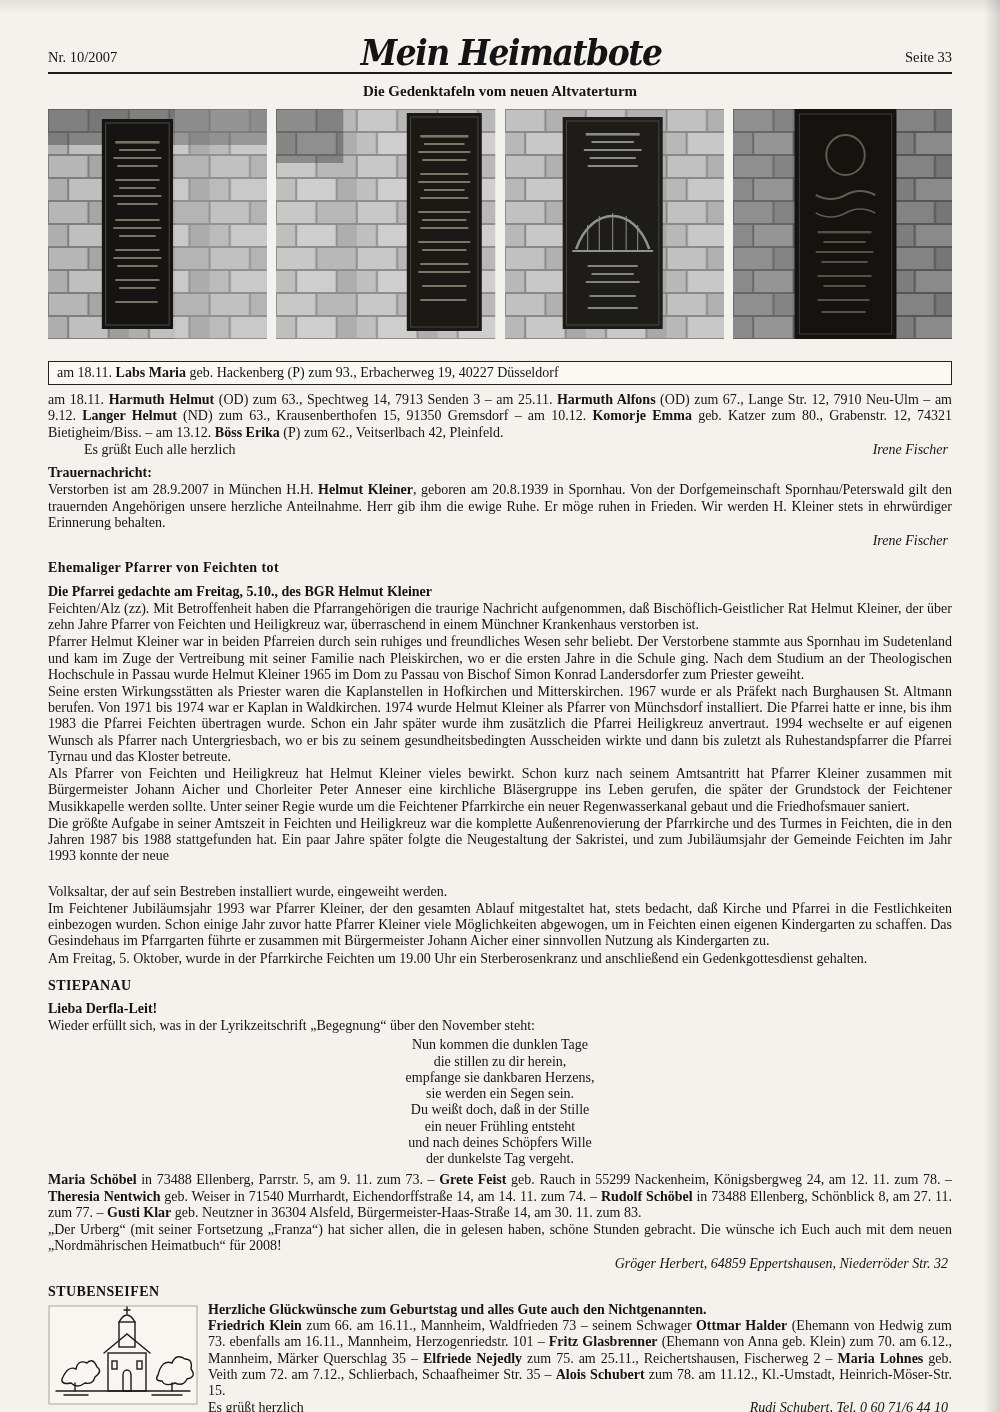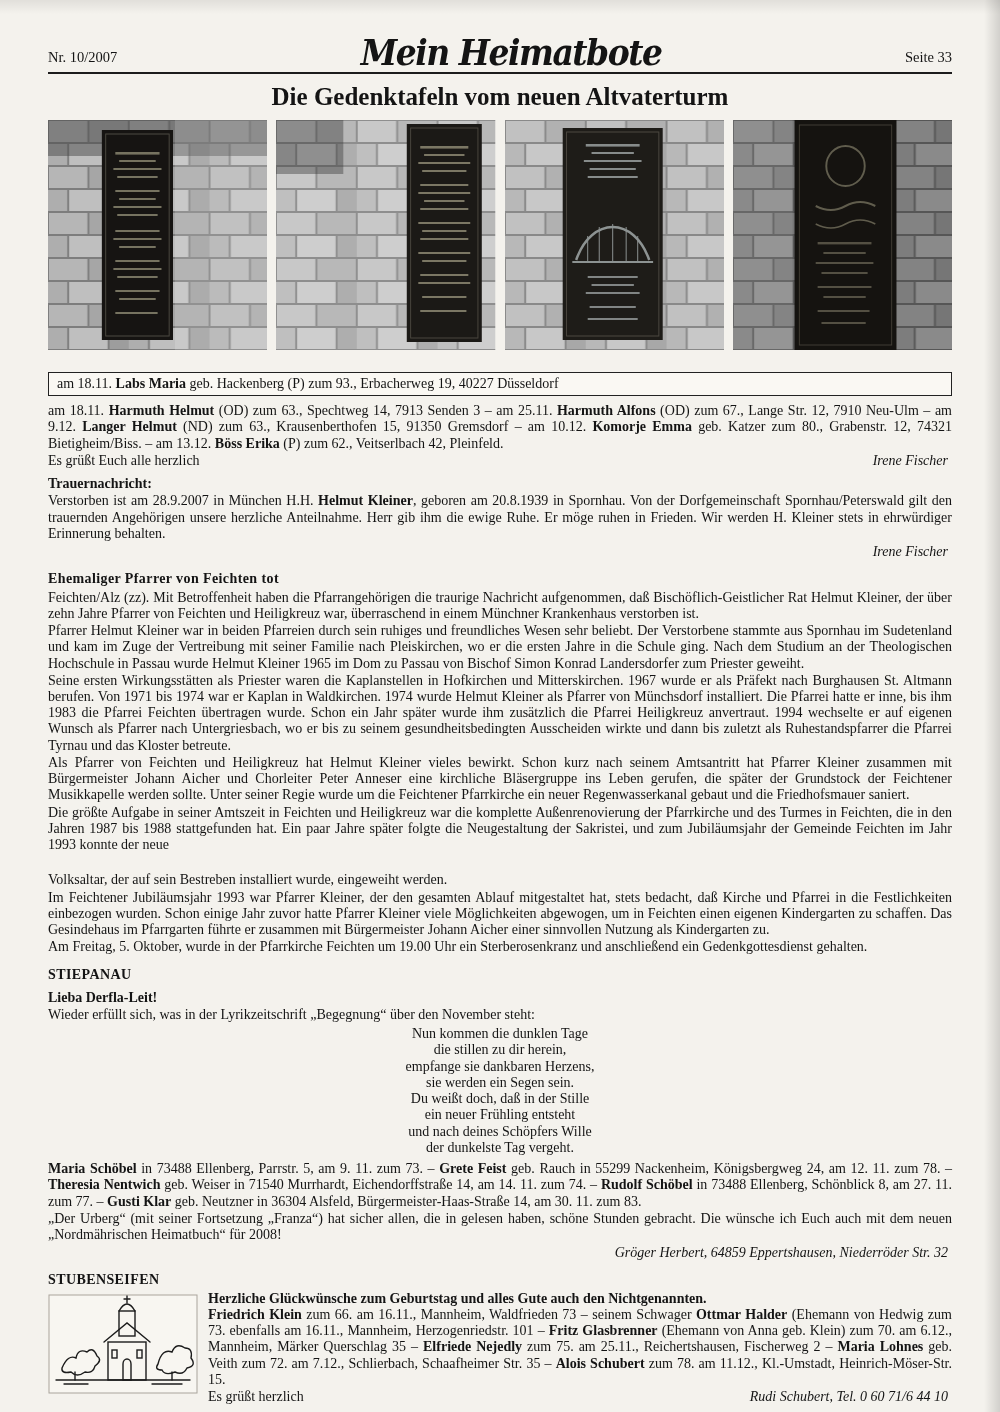--- a/index.html
+++ b/index.html
@@ -10,36 +10,36 @@
         background:linear-gradient(to right,rgba(0,0,0,0),rgba(0,0,0,0.14));pointer-events:none;}
   .page::before{content:"";position:absolute;top:0;left:0;width:100%;height:14px;
         background:linear-gradient(to bottom,rgba(0,0,0,0.08),rgba(0,0,0,0));pointer-events:none;}
 
   .header-row{display:flex;align-items:flex-end;justify-content:space-between;
         border-bottom:2px solid #1c1c1c;padding-bottom:3px;}
   .issue,.pageno{font-size:14.5px;padding-bottom:3px;}
   .masthead{font-family:"DejaVu Serif","Liberation Serif",serif;font-size:33px;font-weight:bold;
         font-style:italic;letter-spacing:-1.5px;transform:scaleY(1.08);line-height:1;}
 
-  .title{text-align:center;font-size:25px;font-weight:bold;margin:9px 0 9px;}
+  .title{text-align:center;font-size:15px;font-weight:bold;margin:9px 0 9px;}
 
   .photos{display:flex;gap:9px;height:230px;margin-bottom:22px;}
   .photos figure{margin:0;flex:1;min-width:0;}
   .photos svg{display:block;width:100%;height:100%;}
 
   .columns{display:flex;gap:18px;font-size:14px;line-height:1.16;flex-direction:column;}
   .col{flex:1;min-width:0;}
 
   .blk{margin:0 0 1px;}
   .b{font-weight:bold;}
   .para{text-align:justify;}
   .boxed{border:1.4px solid #222;padding:3px 8px;margin:0 0 7px;background:#faf8f3;text-align:left;}
   .heading{font-weight:bold;margin-top:7px;}
   .heading-center{font-weight:bold;margin:11px 0 2px;letter-spacing:0.4px;clear:both;}
-  .line-split{display:flex;justify-content:space-between;}
+  .line-split{display:flex;justify-content:space-between;margin-left:36px;}
   .line-split .rgt{font-style:italic;padding-right:4px;}
   .signature-right{font-style:italic;text-align:right;margin:2px 4px 5px 0;}
   .poem{text-align:center;margin:3px 0 5px;}
   .bold-para{font-weight:bold;text-align:justify;margin-top:3px;}
   .media-para{text-align:justify;}
   .media-para .church{float:left;width:150px;height:100px;margin:3px 10px 2px 0;}
 </style>
 </head>
 <body>
 
@@ -212,20 +212,21 @@
         <div class="blk boxed"><span>am 18.11. </span><span class="b">Labs Maria</span><span> geb. Hackenberg (P) zum 93., Erbacherweg 19, 40227 Düsseldorf</span></div>
         <div class="blk para"><span>am 18.11. </span><span class="b">Harmuth Helmut</span><span> (OD) zum 63., Spechtweg 14, 7913 Senden 3 – am 25.11. </span><span class="b">Harmuth Alfons</span><span> (OD) zum 67., Lange Str. 12, 7910 Neu-Ulm – am 9.12. </span><span class="b">Langer Helmut</span><span> (ND) zum 63., Krausenberthofen 15, 91350 Gremsdorf – am 10.12. </span><span class="b">Komorje Emma</span><span> geb. Katzer zum 80., Grabenstr. 12, 74321 Bietigheim/Biss. – am 13.12. </span><span class="b">Böss Erika</span><span> (P) zum 62., Veitserlbach 42, Pleinfeld.</span></div>
         <div class="blk line-split">
           <span>Es grüßt Euch alle herzlich</span>
           <span class="rgt">Irene Fischer</span>
         </div>
         <div class="blk heading"><span>Trauernachricht:</span></div>
         <div class="blk para"><span>Verstorben ist am 28.9.2007 in München H.H. </span><span class="b">Helmut Kleiner</span><span>, geboren am 20.8.1939 in Spornhau. Von der Dorfgemeinschaft Spornhau/Peterswald gilt den trauernden Angehörigen unsere herzliche Anteilnahme. Herr gib ihm die ewige Ruhe. Er möge ruhen in Frieden. Wir werden H. Kleiner stets in ehrwürdiger Erinnerung behalten.</span></div>
         <div class="blk signature-right"><span>Irene Fischer</span></div>
         <div class="blk heading-center"><span>Ehemaliger Pfarrer von Feichten tot</span></div>
+        <div class="blk heading"><span>Die Pfarrei gedachte am Freitag, 5.10., des BGR Helmut Kleiner</span></div>
         <div class="blk para"><span>Feichten/Alz (zz). Mit Betroffenheit haben die Pfarrangehörigen die traurige Nachricht aufgenommen, daß Bischöflich-Geistlicher Rat Helmut Kleiner, der über zehn Jahre Pfarrer von Feichten und Heiligkreuz war, überraschend in einem Münchner Krankenhaus verstorben ist.</span></div>
         <div class="blk para"><span>Pfarrer Helmut Kleiner war in beiden Pfarreien durch sein ruhiges und freundliches Wesen sehr beliebt. Der Verstorbene stammte aus Spornhau im Sudetenland und kam im Zuge der Vertreibung mit seiner Familie nach Pleiskirchen, wo er die ersten Jahre in die Schule ging. Nach dem Studium an der Theologischen Hochschule in Passau wurde Helmut Kleiner 1965 im Dom zu Passau von Bischof Simon Konrad Landersdorfer zum Priester geweiht.</span></div>
         <div class="blk para"><span>Seine ersten Wirkungsstätten als Priester waren die Kaplanstellen in Hofkirchen und Mitterskirchen. 1967 wurde er als Präfekt nach Burghausen St. Altmann berufen. Von 1971 bis 1974 war er Kaplan in Waldkirchen. 1974 wurde Helmut Kleiner als Pfarrer von Münchsdorf installiert. Die Pfarrei hatte er inne, bis ihm 1983 die Pfarrei Feichten übertragen wurde. Schon ein Jahr später wurde ihm zusätzlich die Pfarrei Heiligkreuz anvertraut. 1994 wechselte er auf eigenen Wunsch als Pfarrer nach Untergriesbach, wo er bis zu seinem gesundheitsbedingten Ausscheiden wirkte und dann bis zuletzt als Ruhestandspfarrer die Pfarrei Tyrnau und das Kloster betreute.</span></div>
         <div class="blk para"><span>Als Pfarrer von Feichten und Heiligkreuz hat Helmut Kleiner vieles bewirkt. Schon kurz nach seinem Amtsantritt hat Pfarrer Kleiner zusammen mit Bürgermeister Johann Aicher und Chorleiter Peter Anneser eine kirchliche Bläsergruppe ins Leben gerufen, die später der Grundstock der Feichtener Musikkapelle werden sollte. Unter seiner Regie wurde um die Feichtener Pfarrkirche ein neuer Regenwasserkanal gebaut und die Friedhofsmauer saniert.</span></div>
         <div class="blk para"><span>Die größte Aufgabe in seiner Amtszeit in Feichten und Heiligkreuz war die komplette Außenrenovierung der Pfarrkirche und des Turmes in Feichten, die in den Jahren 1987 bis 1988 stattgefunden hat. Ein paar Jahre später folgte die Neugestaltung der Sakristei, und zum Jubiläumsjahr der Gemeinde Feichten im Jahr 1993 konnte der neue</span></div>
       </div>
     <div class="col" id="col-right">
         <div class="blk para"><span>Volksaltar, der auf sein Bestreben installiert wurde, eingeweiht werden.</span></div>
         <div class="blk para"><span>Im Feichtener Jubiläumsjahr 1993 war Pfarrer Kleiner, der den gesamten Ablauf mitgestaltet hat, stets bedacht, daß Kirche und Pfarrei in die Festlichkeiten einbezogen wurden. Schon einige Jahr zuvor hatte Pfarrer Kleiner viele Möglichkeiten abgewogen, um in Feichten einen eigenen Kindergarten zu schaffen. Das Gesindehaus im Pfarrgarten führte er zusammen mit Bürgermeister Johann Aicher einer sinnvollen Nutzung als Kindergarten zu.</span></div>
         <div class="blk para"><span>Am Freitag, 5. Oktober, wurde in der Pfarrkirche Feichten um 19.00 Uhr ein Sterberosenkranz und anschließend ein Gedenkgottesdienst gehalten.</span></div>

